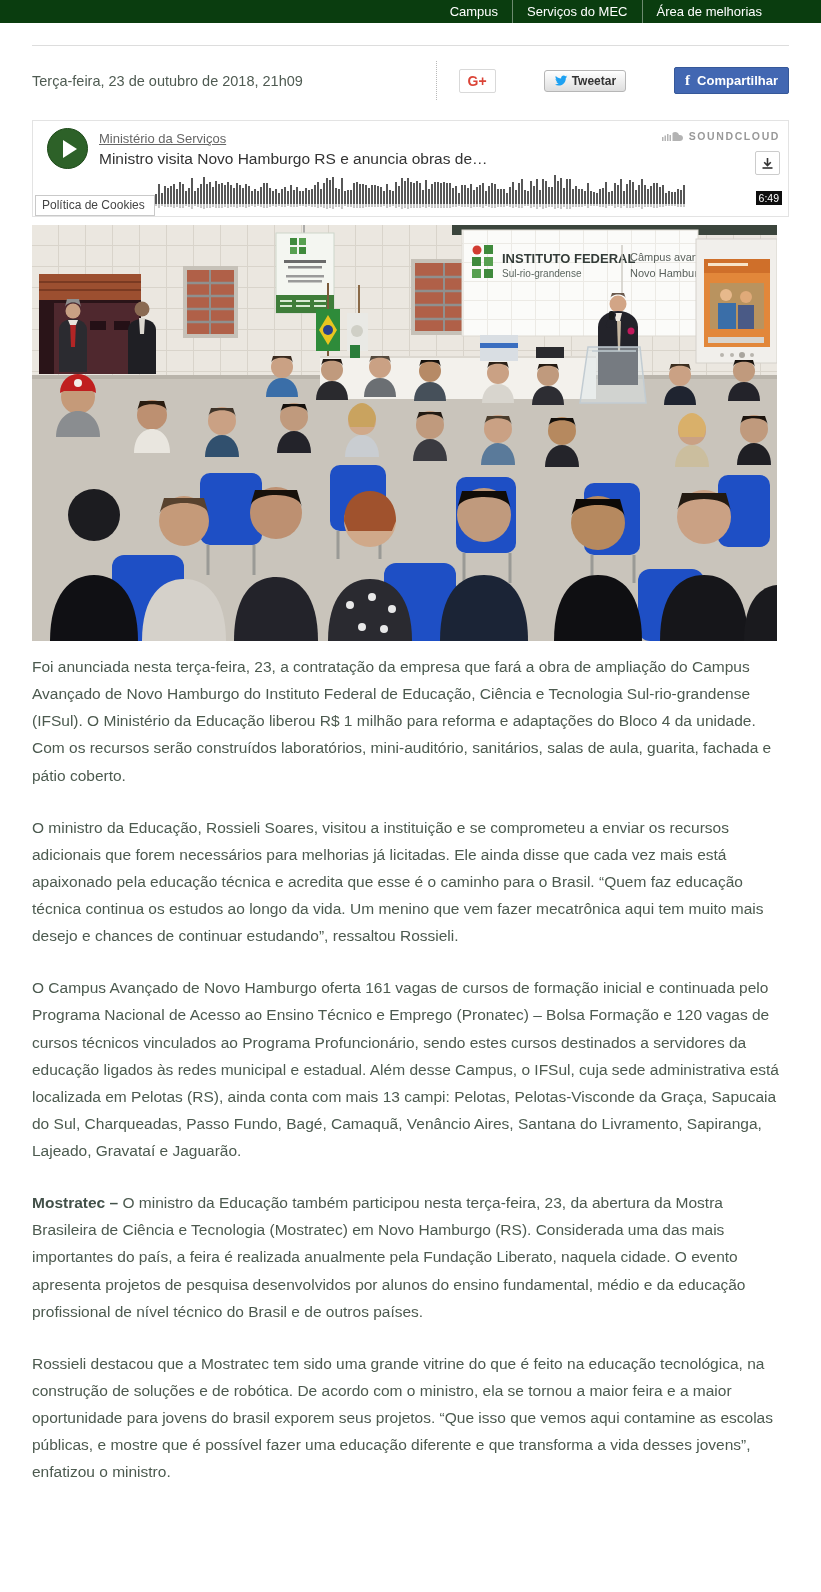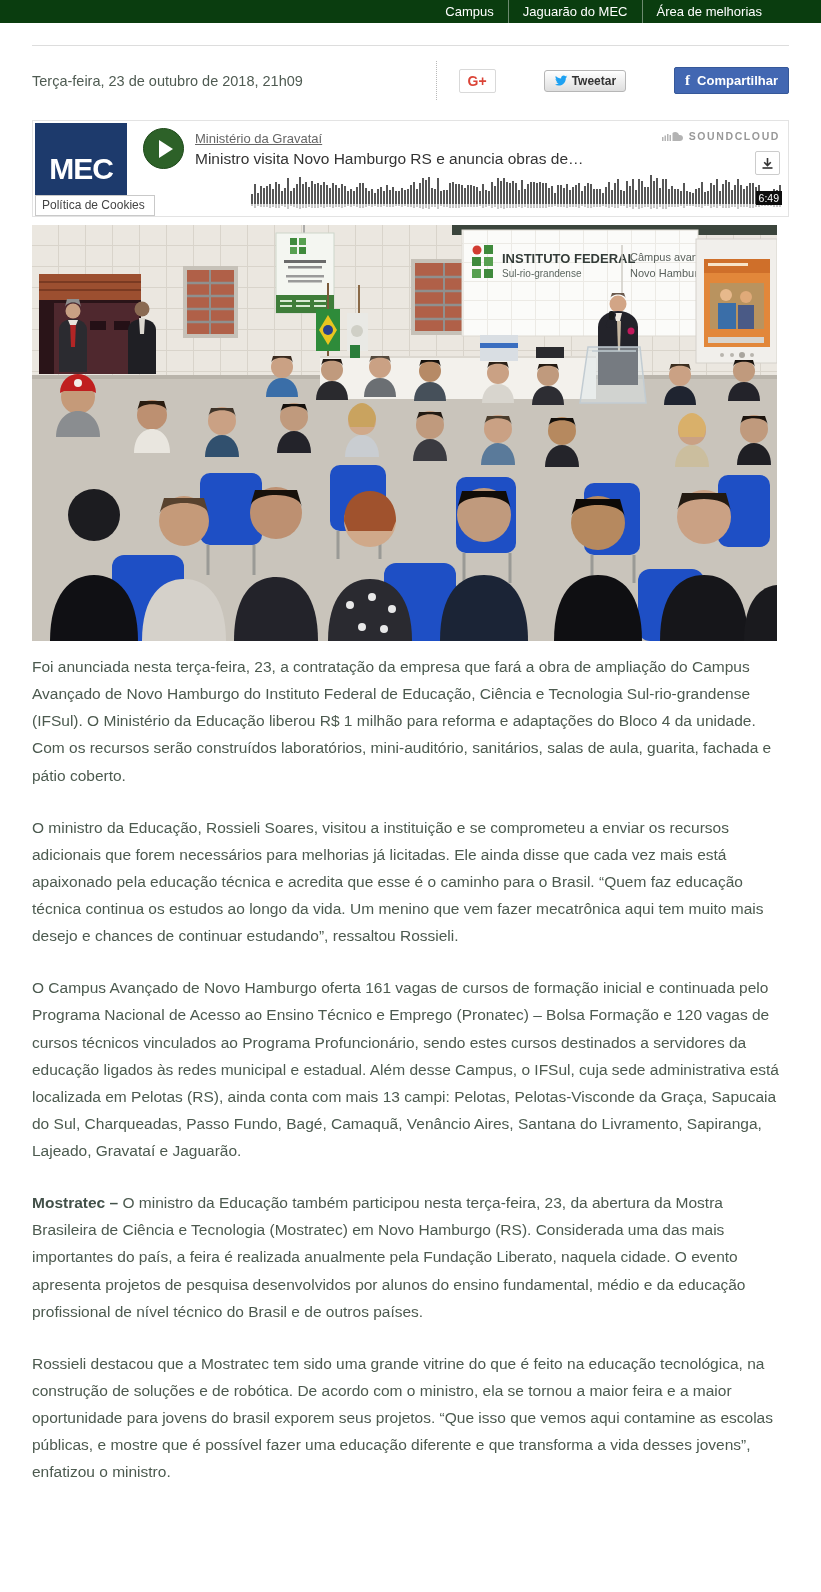--- a/index.html
+++ b/index.html
@@ -127,21 +127,21 @@
   .article-body p {
     font-size:15.5px; line-height:1.75; margin-bottom:25px; color:#4c5a4f;
   }
   .article-body p strong { color:#43514a; }
 </style>
 </head>
 <body>
 
 <div class="topbar">
   <a>Campus</a>
-  <a>Jaguarão do MEC</a>
+  <a>Serviços do MEC</a>
   <a>Área de melhorias</a>
 </div>
 
 <div class="container">
 
   <hr class="rule">
 
   <div class="meta-row">
     <div class="date">Terça-feira, 23 de outubro de 2018, 21h09</div>
     <div class="share-group">
@@ -153,31 +153,28 @@
         <span>Tweetar</span>
       </button>
       <button class="btn-fb">
         <span class="fb-f">f</span>
         <span>Compartilhar</span>
       </button>
     </div>
   </div>
 
   <div class="player">
-    <div class="artwork">
-      <span class="mec">MEC</span>
-    </div>
     <div class="cookies-tip">Política de Cookies</div>
     <div class="player-main">
       <div class="play-row">
         <div class="play-btn">
           <span class="tri"></span>
         </div>
         <div class="track-info">
-          <a class="track-channel">Ministério da Gravataí</a>
+          <a class="track-channel">Ministério da Serviços</a>
           <div class="track-title">Ministro visita Novo Hamburgo RS e anuncia obras de ampliação a...</div>
         </div>
       </div>
       <div class="brand">
         <svg width="22" height="12" viewBox="0 0 22 12">
           <g fill="#b3b3b3">
             <rect x="0" y="7" width="1.5" height="4"></rect>
               <rect x="2.5" y="5.5" width="1.5" height="5.5"></rect>
             <rect x="5" y="4" width="1.5" height="7"></rect>
               <rect x="7.5" y="5" width="1.5" height="6"></rect>

